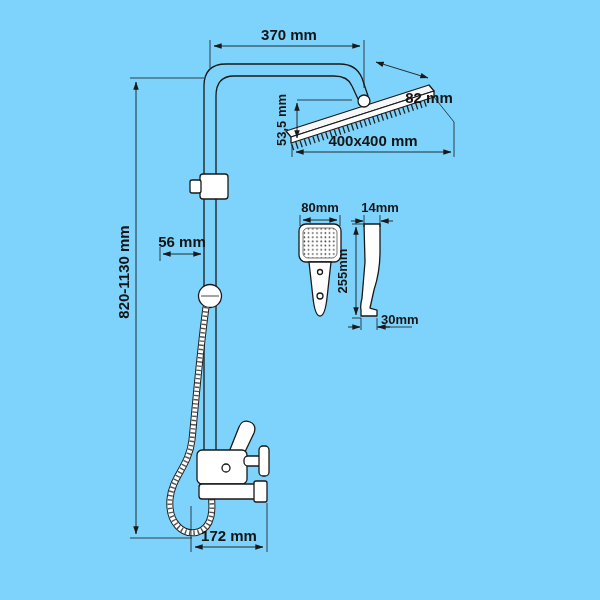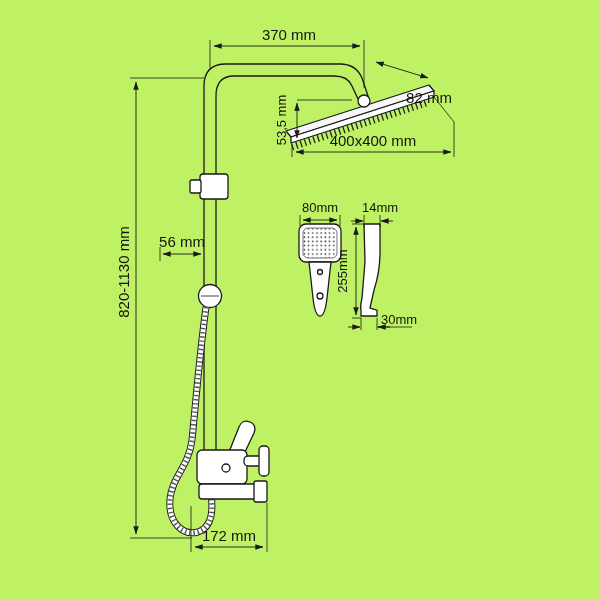--- a/index.html
+++ b/index.html
@@ -1,16 +1,16 @@
 <!DOCTYPE html>
 <html><head>
 <meta charset="utf-8">
 <style>
   html,body{margin:0;padding:0;background:#ffffff;}
-  .page{width:600px;height:600px;background:#bef264;position:relative;overflow:hidden;}
+  .page{width:600px;height:600px;background:#7dd3fc;position:relative;overflow:hidden;font-weight:bold;}
   svg{display:block;}
   svg text{font-family:"Liberation Sans","DejaVu Sans",sans-serif;fill:#141414;}
   .t15{font-size:15px;}
   .t13{font-size:13px;}
   .ln{stroke:#1a1a1a;stroke-width:1.3;fill:none;stroke-linecap:round;stroke-linejoin:round;}
   .fillw{fill:#ffffff;}
   .fillg{fill:#f7f7f7;}
   .dl{stroke:#1a1a1a;stroke-width:0.9;fill:none;}
   .ext{stroke:#1a1a1a;stroke-width:0.8;fill:none;}
 </style>

